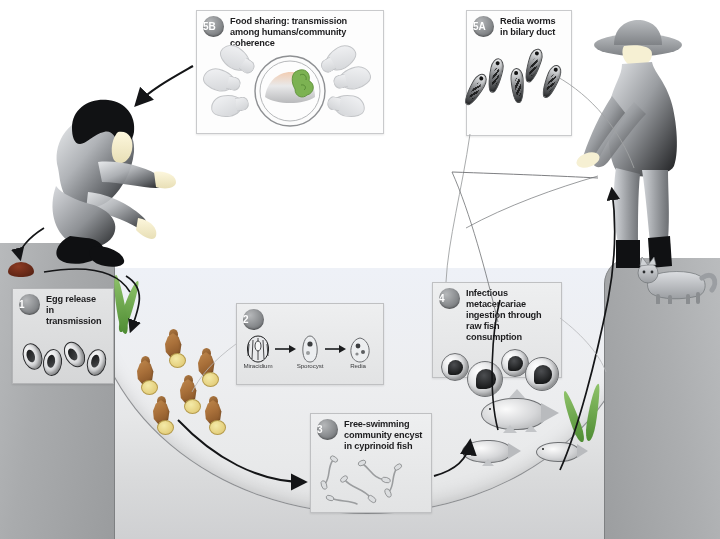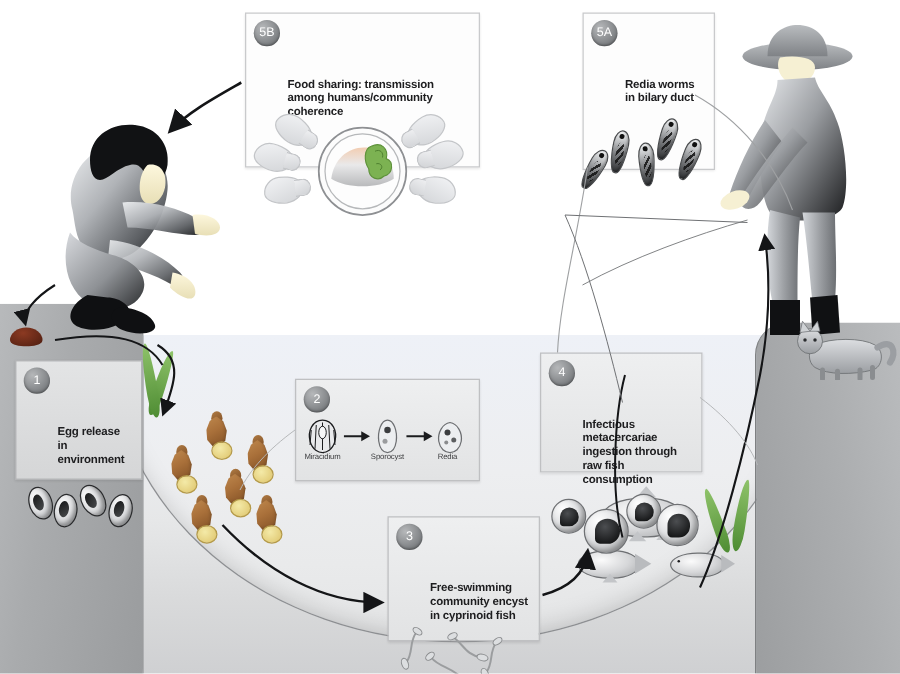--- a/index.html
+++ b/index.html
@@ -29,23 +29,23 @@
       border-radius:60% 40% 50% 50%/70% 70% 30% 30%;transform-origin:bottom center;}
 
   
   .box{position:absolute;background:#fdfdfd;border:1px solid #c9cacc;
        box-shadow:0 1px 2px rgba(0,0,0,.10);}
   .box.shaded{background:linear-gradient(180deg,#e3e4e5,#d5d6d7);border-color:#b3b4b6;}
   .box.inwater{background:linear-gradient(180deg,#eeeff0,#e2e3e4);border-color:#bfc0c2;}
   .bx-head{display:flex;align-items:flex-start;gap:6px;padding:5px 7px 2px 6px;}
   .badge{flex:0 0 auto;width:21px;height:21px;border-radius:50%;
       background:radial-gradient(circle at 34% 30%,#b6b8ba,#76797c 78%);
-      color:#fff;font-size:10px;font-weight:normal;line-height:21px;text-align:center;
+      color:#fff;font-size:10px;font-weight:bold;line-height:21px;text-align:left;
       box-shadow:inset 0 -1px 2px rgba(0,0,0,.35);}
-  .bx-title{font-size:9.2px;font-weight:bold;color:#1d1d1f;line-height:11px;letter-spacing:-.15px;margin-top:46px;}
+  .bx-title{font-size:9.2px;font-weight:bold;color:#1d1d1f;line-height:11px;letter-spacing:-.15px;}
   .bx-body{position:relative;}
 
   
   .egg{position:absolute;width:17px;height:25px;border-radius:50%;
       background:radial-gradient(ellipse at 35% 32%,#ffffff 0%,#dcdddf 46%,#9a9c9e 100%);
       border:1.6px solid #2a2b2d;box-shadow:inset -2px -2px 3px rgba(0,0,0,.25);}
   .egg:after{content:"";position:absolute;left:3px;top:5px;width:8px;height:13px;border-radius:50%;
       background:linear-gradient(140deg,#151617,#4a4c4e);}
 
   
@@ -269,21 +269,21 @@
     <div class="fish" style="left:533px;top:440px;width:56px;height:24px">
       <div class="body" style="width:42px;height:18px;left:3px;top:2px"></div>
       <div class="dot" style="left:9px;top:8px"></div>
       <div class="tail" style="left:44px;top:4px;border-width:7px 0 7px 11px;border-color:transparent transparent transparent #b9bbbe"></div>
     </div>
   </div>
 
   <div class="box shaded" style="left:12px;top:288px;width:100px;height:94px">
     <div class="bx-head">
       <div class="badge">1</div>
-      <div class="bx-title">Egg release in environment</div>
+      <div class="bx-title">Egg release in transmission</div>
     </div>
     <div class="bx-body" style="height:48px">
       <div class="egg" style="left:10px;top:14px;transform:rotate(-18deg)"></div>
       <div class="egg" style="left:30px;top:20px;transform:rotate(8deg)"></div>
       <div class="egg" style="left:52px;top:12px;transform:rotate(-30deg)"></div>
       <div class="egg" style="left:74px;top:20px;transform:rotate(14deg)"></div>
     </div>
   </div>
 
   <div class="box inwater" style="left:236px;top:303px;width:146px;height:80px">

